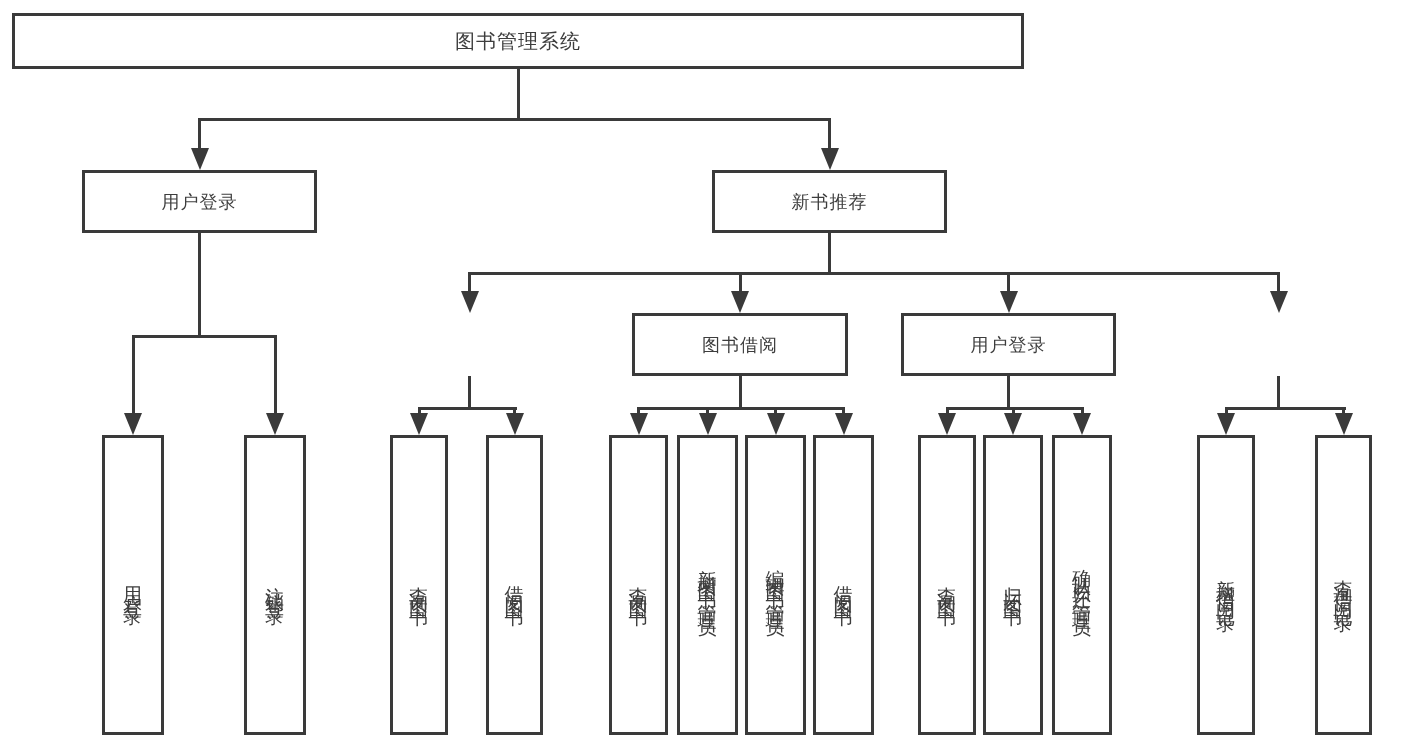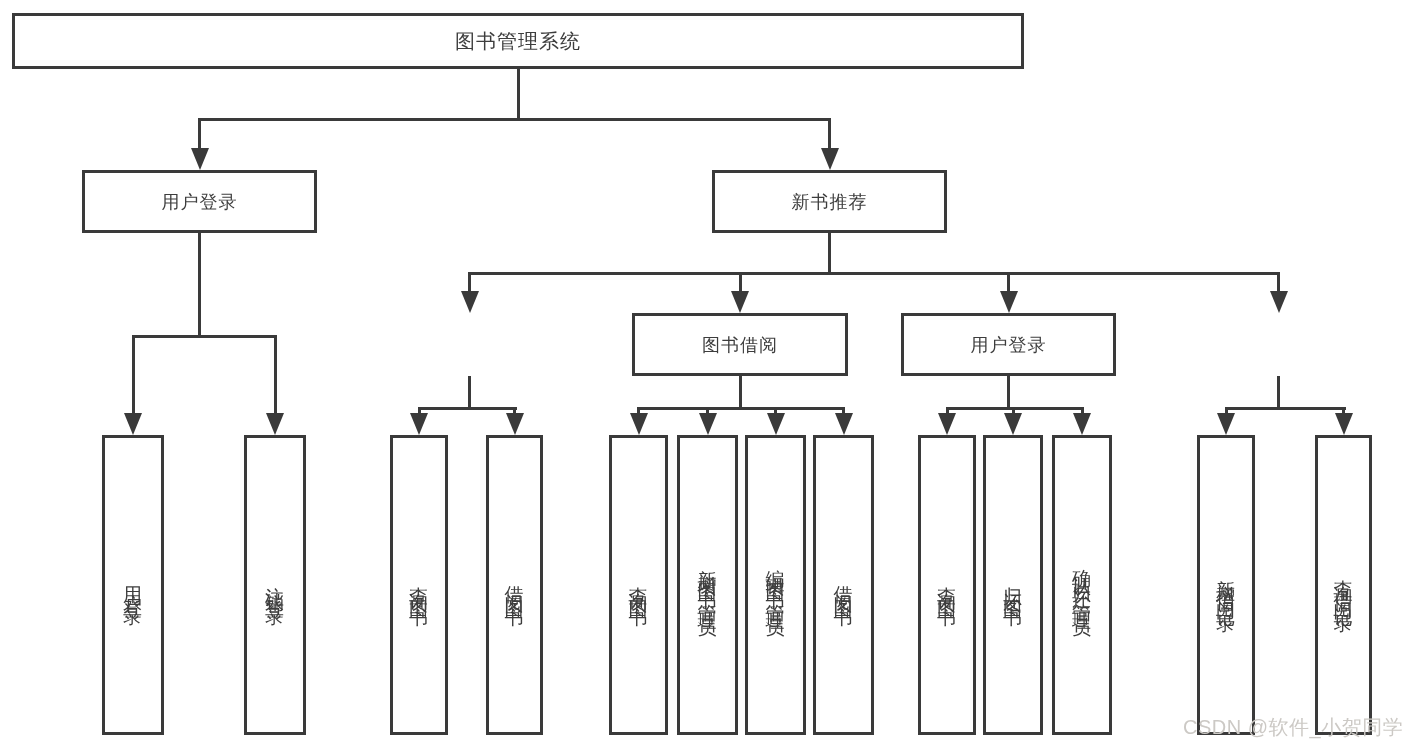--- a/index.html
+++ b/index.html
@@ -127,14 +127,13 @@
     <div class="vline" style="left: 1011.5px; top: 407px; height: 8px;"></div>
     <div class="arrow" style="left: 1004px; top: 413px;"></div>
     <div class="vline" style="left: 1080.5px; top: 407px; height: 8px;"></div>
     <div class="arrow" style="left: 1073px; top: 413px;"></div>
     <div class="vline" style="left: 1277px; top: 376px; height: 31px;"></div>
     <div class="hline" style="left: 1224.5px; top: 407px; width: 121px;"></div>
     <div class="vline" style="left: 1224.5px; top: 407px; height: 8px;"></div>
     <div class="arrow" style="left: 1217px; top: 413px;"></div>
     <div class="vline" style="left: 1342px; top: 407px; height: 8px;"></div>
     <div class="arrow" style="left: 1334.5px; top: 413px;"></div>
-    <div class="watermark">CSDN @软件_小贺同学</div>
 </div>
 
 </body></html>

